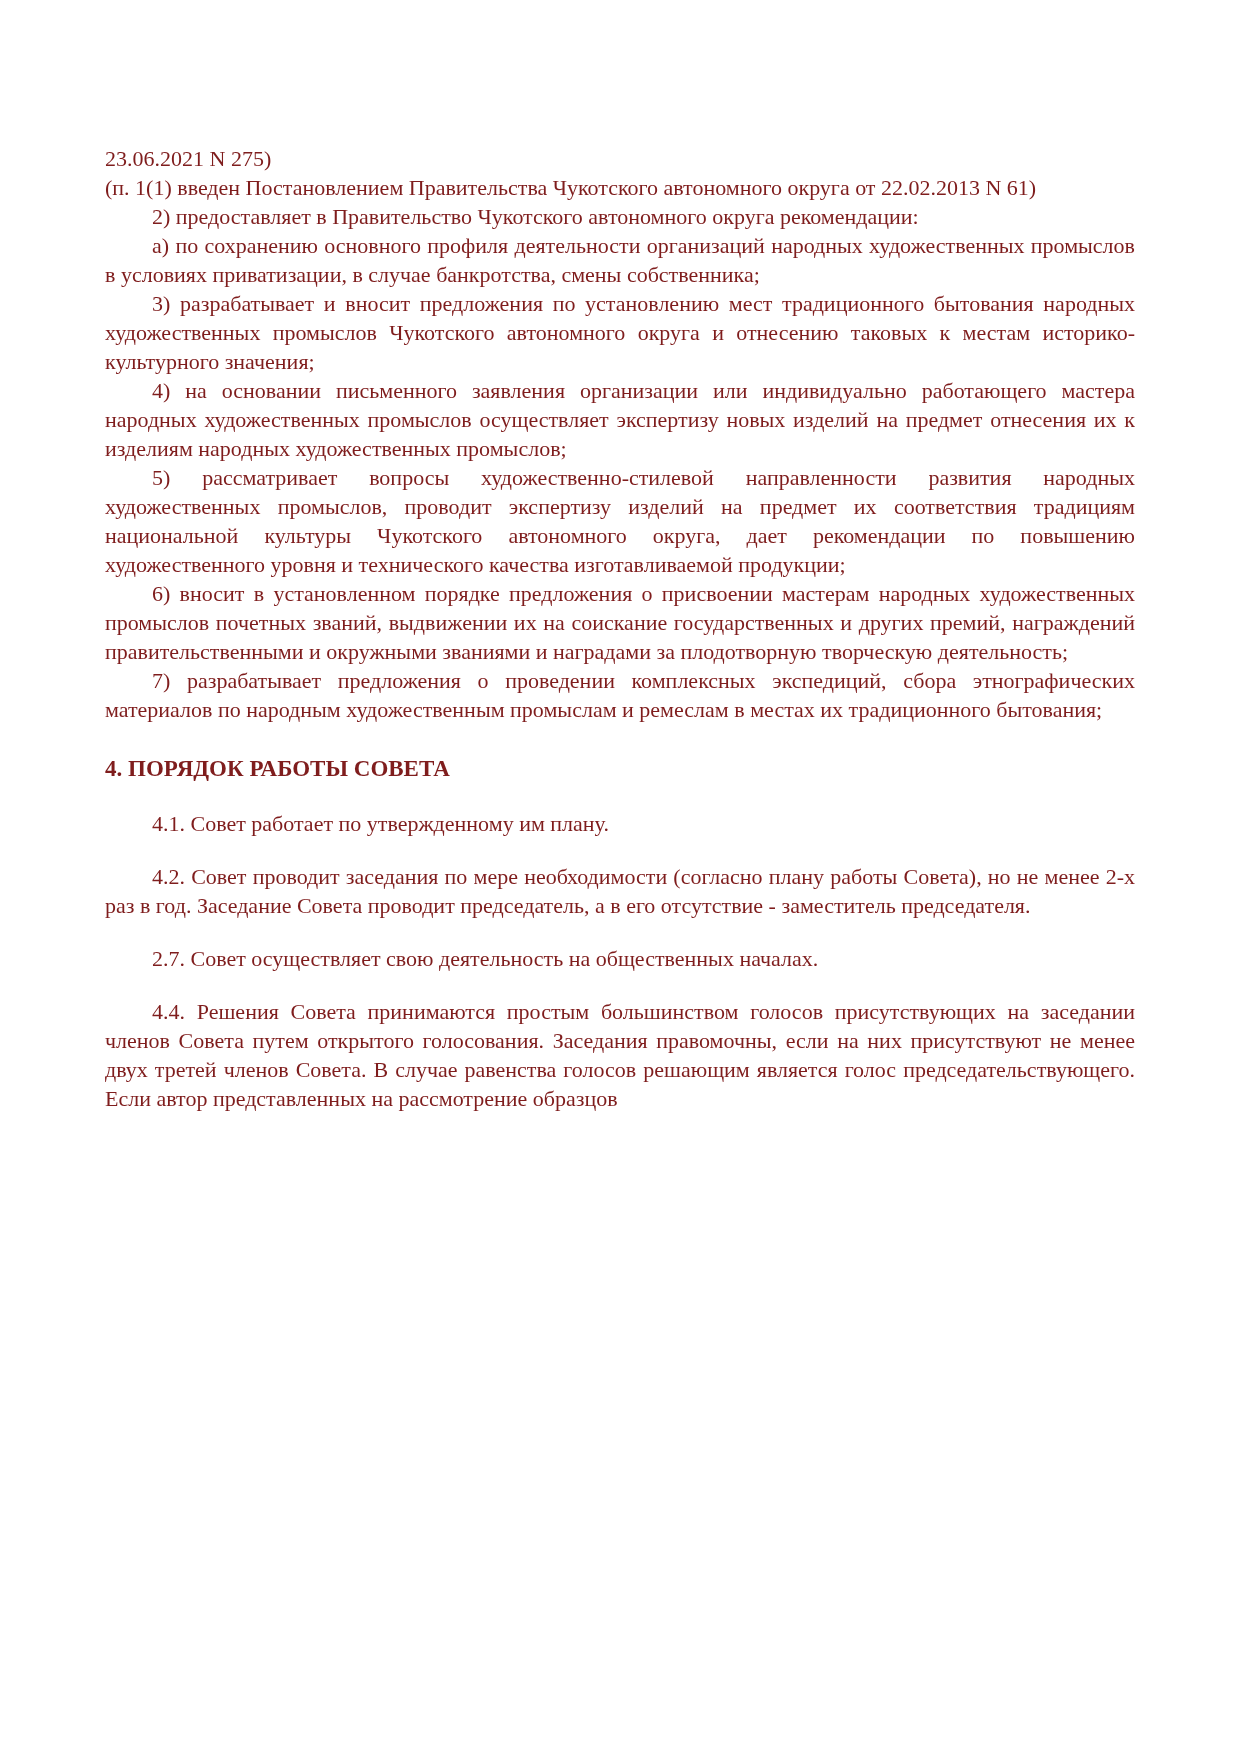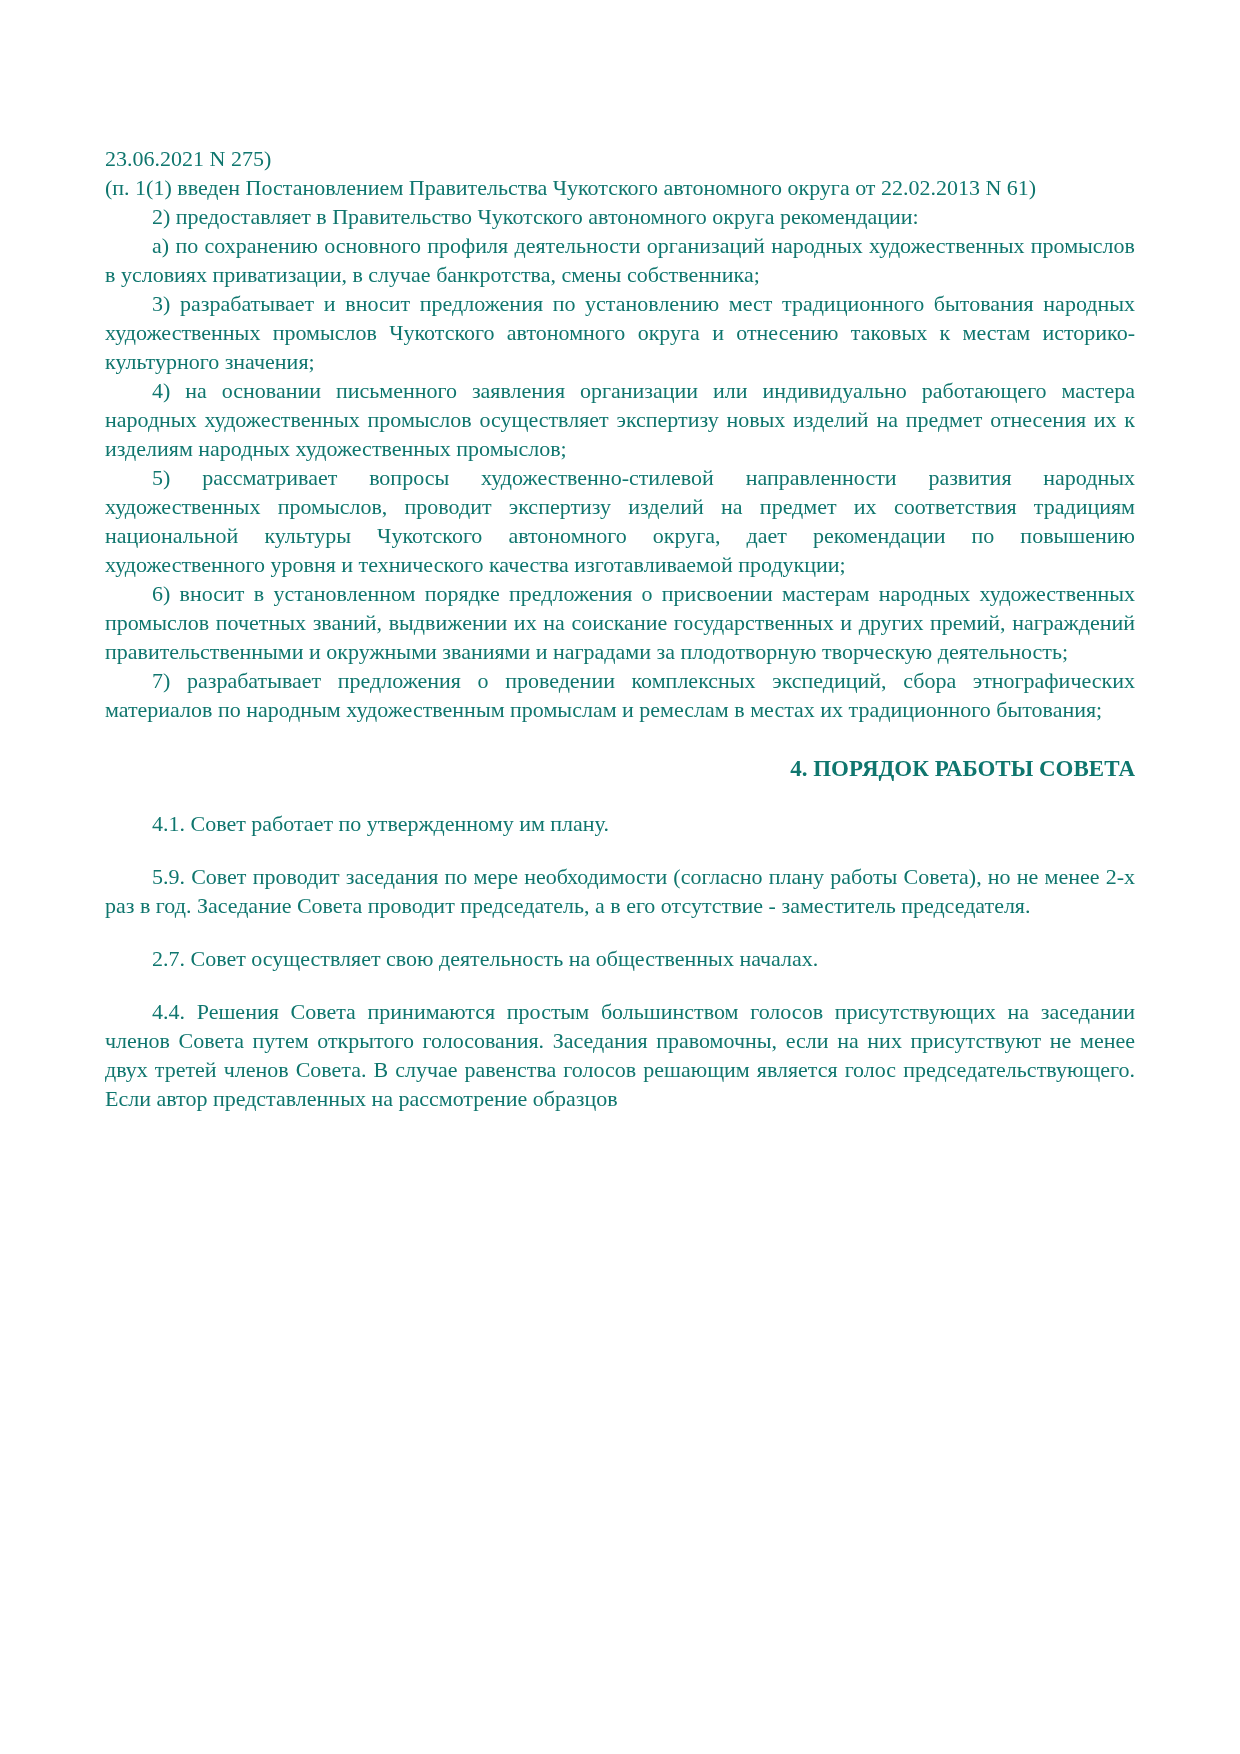--- a/index.html
+++ b/index.html
@@ -10,21 +10,21 @@
   body {
     width: 1240px;
     min-height: 1754px;
   }
   .page {
     box-sizing: border-box;
     width: 1240px;
     min-height: 1754px;
     padding: 144px 105px 60px 105px;
     background: #ffffff;
-    color: #0f766e;
+    color: #7f1d1d;
     font-family: "Liberation Serif", serif;
     font-size: 22px;
     line-height: 29px;
     text-align: justify;
   }
   .page p {
     margin: 0;
     padding: 0;
   }
   p.note-line {
@@ -34,21 +34,21 @@
   p.clause {
     text-indent: 47px;
   }
   h2.section-heading {
     margin: 30px 0 0 0;
     padding: 0;
     font-family: "Liberation Serif", serif;
     font-size: 23px;
     line-height: 29px;
     font-weight: bold;
-    text-align: right;
+    text-align: left;
     text-indent: 0;
   }
   p.section-clause {
     margin-top: 24px;
     text-indent: 47px;
   }
   p.section-clause.first {
     margin-top: 26px;
   }
 </style>
@@ -74,19 +74,19 @@
 
   <p class="clause">6) вносит в установленном порядке предложения о присвоении мастерам народных художественных промыслов почетных званий, выдвижении их на соискание государственных и других премий, награждений правительственными и окружными званиями и наградами за плодотворную творческую деятельность;</p>
 
   <p class="clause">7) разрабатывает предложения о проведении комплексных экспедиций, сбора этнографических материалов по народным художественным промыслам и ремеслам в местах их традиционного бытования;</p>
 
 
   <h2 class="section-heading">4. ПОРЯДОК РАБОТЫ СОВЕТА</h2>
 
   <p class="section-clause first">4.1. Совет работает по утвержденному им плану.</p>
 
-  <p class="section-clause">5.9. Совет проводит заседания по мере необходимости (согласно плану работы Совета), но не менее 2-х раз в год. Заседание Совета проводит председатель, а в его отсутствие - заместитель председателя.</p>
+  <p class="section-clause">4.2. Совет проводит заседания по мере необходимости (согласно плану работы Совета), но не менее 2-х раз в год. Заседание Совета проводит председатель, а в его отсутствие - заместитель председателя.</p>
 
   <p class="section-clause">2.7. Совет осуществляет свою деятельность на общественных началах.</p>
 
   <p class="section-clause">4.4. Решения Совета принимаются простым большинством голосов присутствующих на заседании членов Совета путем открытого голосования. Заседания правомочны, если на них присутствуют не менее двух третей членов Совета. В случае равенства голосов решающим является голос председательствующего. Если автор представленных на рассмотрение образцов</p>
 
 </div>
 
 </body></html>

